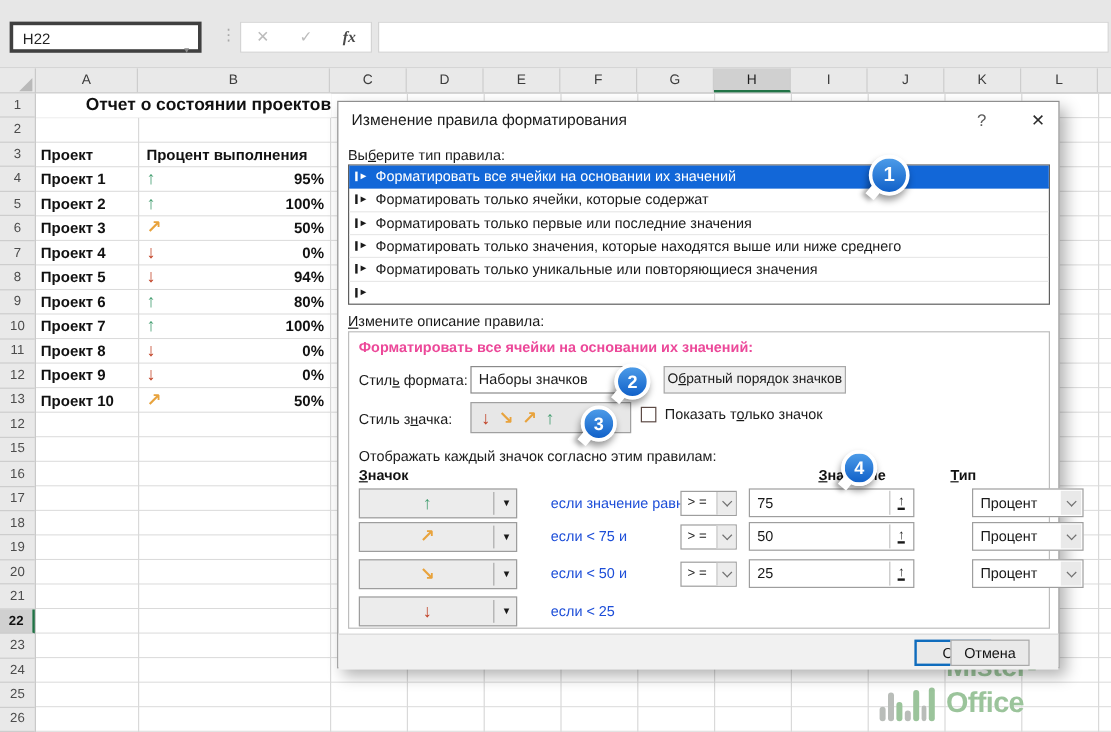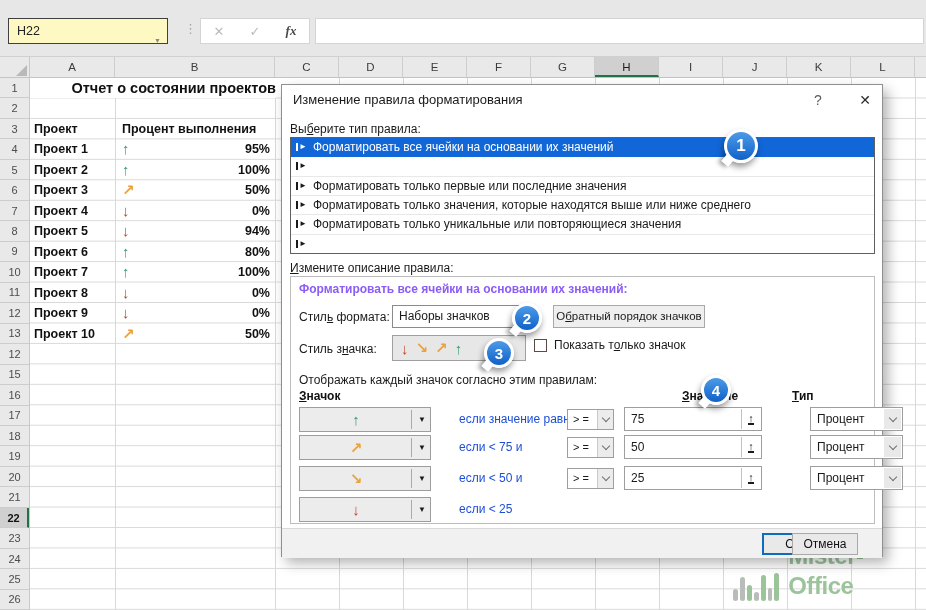--- a/index.html
+++ b/index.html
@@ -1,21 +1,21 @@
 <!DOCTYPE html>
 <html><head>
 <meta charset="utf-8">
 <style>
   * { margin:0; padding:0; box-sizing:border-box; }
   html,body { width:926px; height:610px; }
   body { font-family:"Liberation Sans","DejaVu Sans",sans-serif; background:#fff; position:relative; overflow:hidden; }
 
   
   .toolbar { position:absolute; left:0; top:0; width:926px; height:57px; background:#e7e7e7; border-bottom:1px solid #d0d0d0; }
-  .namebox { position:absolute; left:8px; top:18px; width:160px; height:26px; background:#fef9c3; border:1px solid #404040; font-size:12.5px; color:#222; line-height:24px; padding-left:8px; }
+  .namebox { position:absolute; left:8px; top:18px; width:160px; height:26px; background:#ffffff; border:3px solid #404040; font-size:12.5px; color:#222; line-height:24px; padding-left:8px; }
   .namebox .nb-arrow { position:absolute; right:6px; top:10px; font-size:7px; color:#8a8a8a; }
   .tb-dots { position:absolute; left:184px; top:21px; color:#a8a8a8; font-size:13px; letter-spacing:0; }
   .fxgroup { position:absolute; left:200px; top:18px; width:110px; height:26px; background:#fff; border:1px solid #d4d4d4; display:flex; align-items:center; justify-content:space-around; }
   .fxgroup .dim { color:#bcbcbc; font-size:13px; }
   .fxgroup .fx { color:#4a4a4a; font-family:"Liberation Serif",serif; font-style:italic; font-weight:bold; font-size:13px; }
   .formulabar { position:absolute; left:315px; top:18px; width:609px; height:26px; background:#fff; border:1px solid #d4d4d4; font-size:12px; line-height:24px; padding-left:6px; color:#222; }
 
   
   .colhead { position:absolute; left:0; top:57px; width:926px; height:21px; background:#e9e9e9; border-bottom:1px solid #c4c4c4; }
   .corner { position:absolute; left:0; top:0; width:30px; height:21px; border-right:1px solid #c9c9c9; }
@@ -55,21 +55,21 @@
   .ak { text-decoration:underline; }
   .l-select { position:absolute; left:8px; top:37px; }
   .rulelist { position:absolute; left:8px; top:52px; width:585px; height:117px; border:1px solid #5f5f5f; background:#fff; display:flex; flex-direction:column; }
   .rl-item { flex:1; display:flex; align-items:center; gap:6px; padding-left:5px; font-size:12px; color:#1a1a1a; border-bottom:1px solid #e8e8e8; }
   .rl-item:last-child { border-bottom:none; }
   .rl-item.sel { background:#1267D8; color:#fff; border-bottom-color:#1267D8; }
   .li-ic { font-size:8px; line-height:8px; border-left:2px solid currentColor; padding-left:1px; }
   .l-edit { position:absolute; left:8px; top:176px; }
 
   .groupbox { position:absolute; left:8px; top:191px; width:585px; height:248px; border:1px solid #bdbdbd; background:#fff; }
-  .g-head { position:absolute; left:8px; top:5px; font-size:12px; font-weight:bold; color:#8b5cf6; }
+  .g-head { position:absolute; left:8px; top:5px; font-size:12px; font-weight:bold; color:#ec4899; }
   .l-fmt { position:absolute; left:8px; top:33px; }
   .fmtcombo { position:absolute; left:101px; top:28px; width:134px; height:23px; border:1px solid #8a8a8a; background:#fff; font-size:12px; line-height:21px; padding-left:6px; color:#1a1a1a; }
   .revbtn { position:absolute; left:262px; top:28px; width:152px; height:23px; border:1px solid #a8a8a8; background:#efefef; font-size:11.5px; text-align:center; line-height:21px; color:#1a1a1a; }
   .l-icon { position:absolute; left:8px; top:65px; }
   .iconstyle { position:absolute; left:101px; top:58px; width:134px; height:26px; border:1px solid #a0a0a0; background:#e7e7e7; display:flex; align-items:center; gap:7px; padding-left:8px; font-size:15px; font-weight:bold; }
   .cb { position:absolute; left:243px; top:62px; width:13px; height:13px; background:#fff; border:1px solid #5c4a45; }
   .cb-lbl { position:absolute; left:263px; top:61px;text-align:right; }
   .l-disp { position:absolute; left:8px; top:96px; }
   .colhdr { position:absolute; top:112px; font-size:12px; font-weight:bold; color:#111; }
 
@@ -250,20 +250,21 @@
 
   <div class="lbl l-select"><span>Вы</span><span class="ak">б</span><span>ерите тип правила:</span></div>
 
   <div class="rulelist">
     <div class="rl-item sel">
         <span class="li-ic">►</span>
         <span>Форматировать все ячейки на основании их значений</span>
       </div>
     <div class="rl-item">
         <span class="li-ic">►</span>
+        <span>Форматировать только ячейки, которые содержат</span>
       </div>
     <div class="rl-item">
         <span class="li-ic">►</span>
         <span>Форматировать только первые или последние значения</span>
       </div>
     <div class="rl-item">
         <span class="li-ic">►</span>
         <span>Форматировать только значения, которые находятся выше или ниже среднего</span>
       </div>
     <div class="rl-item">

